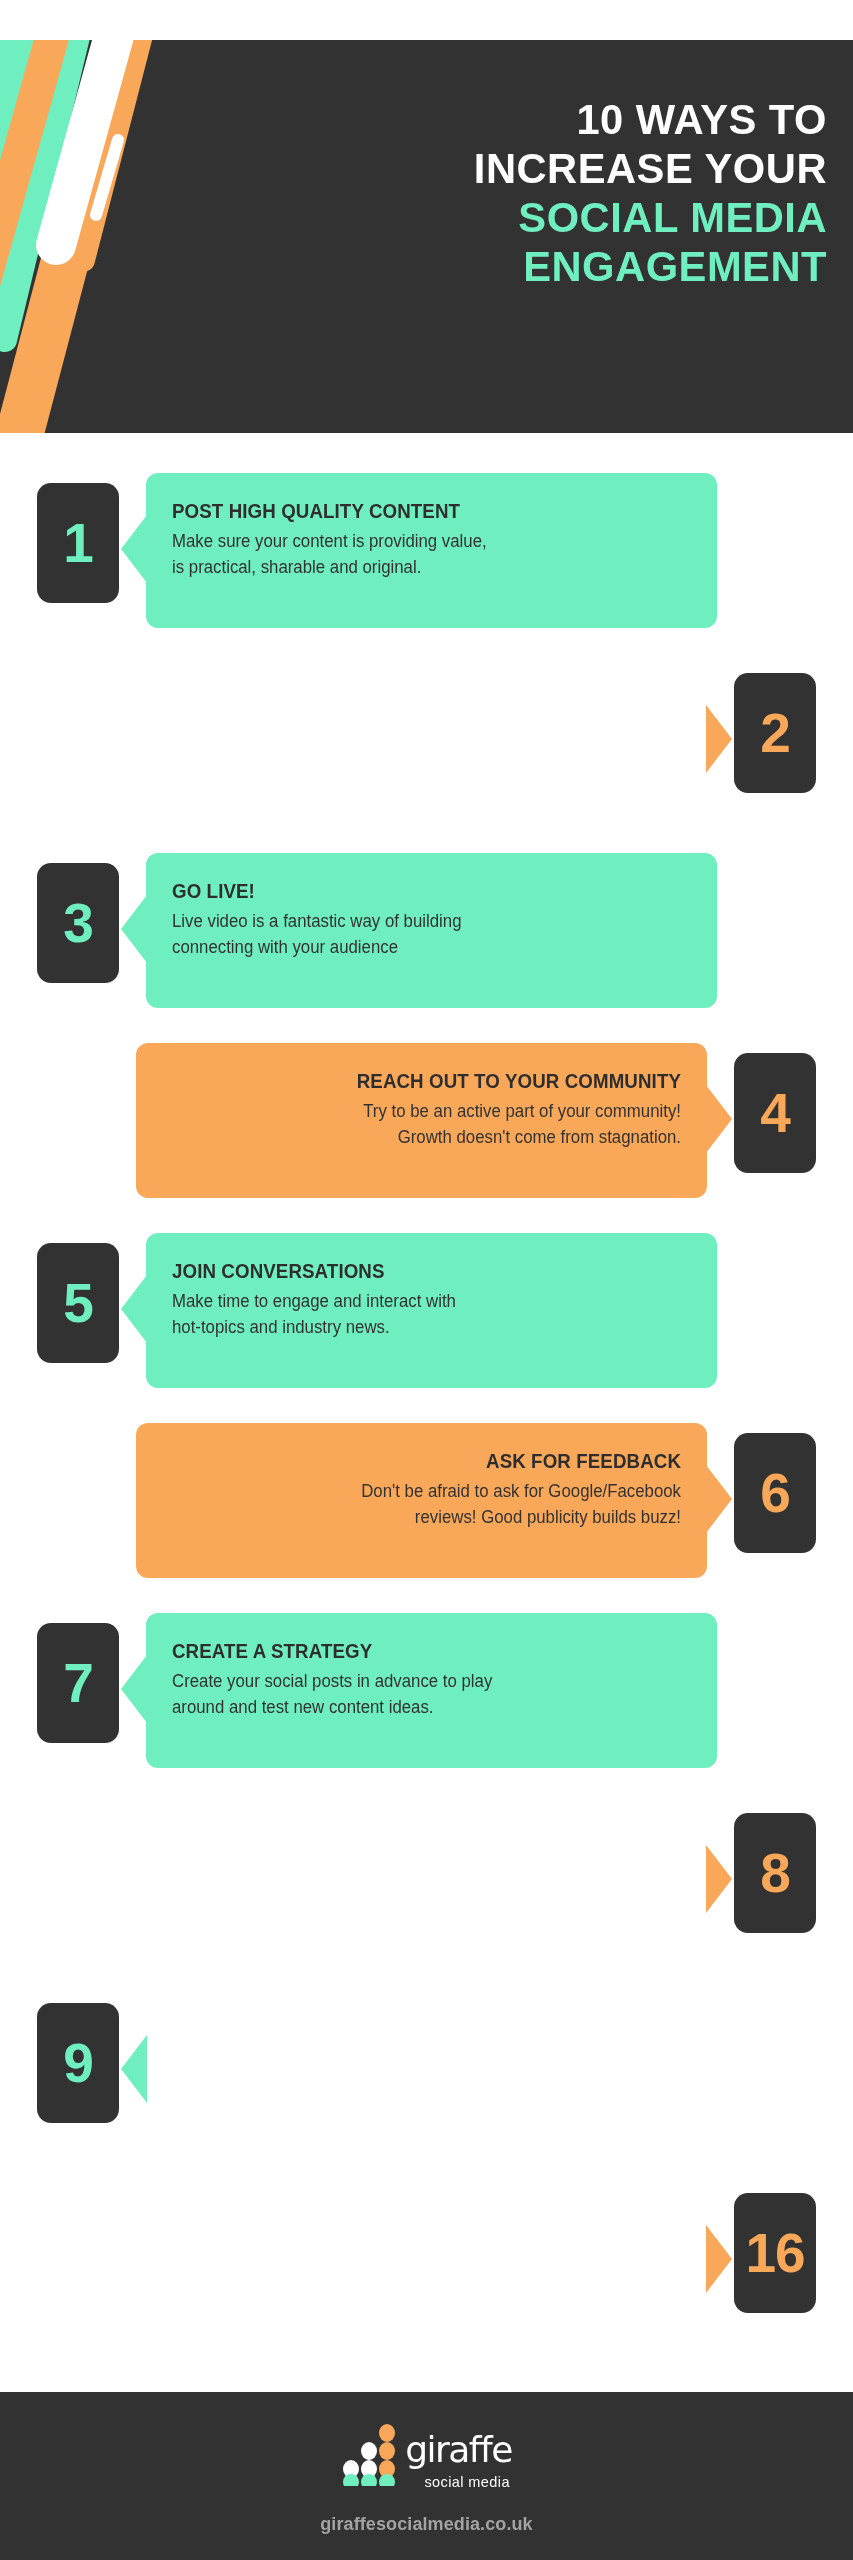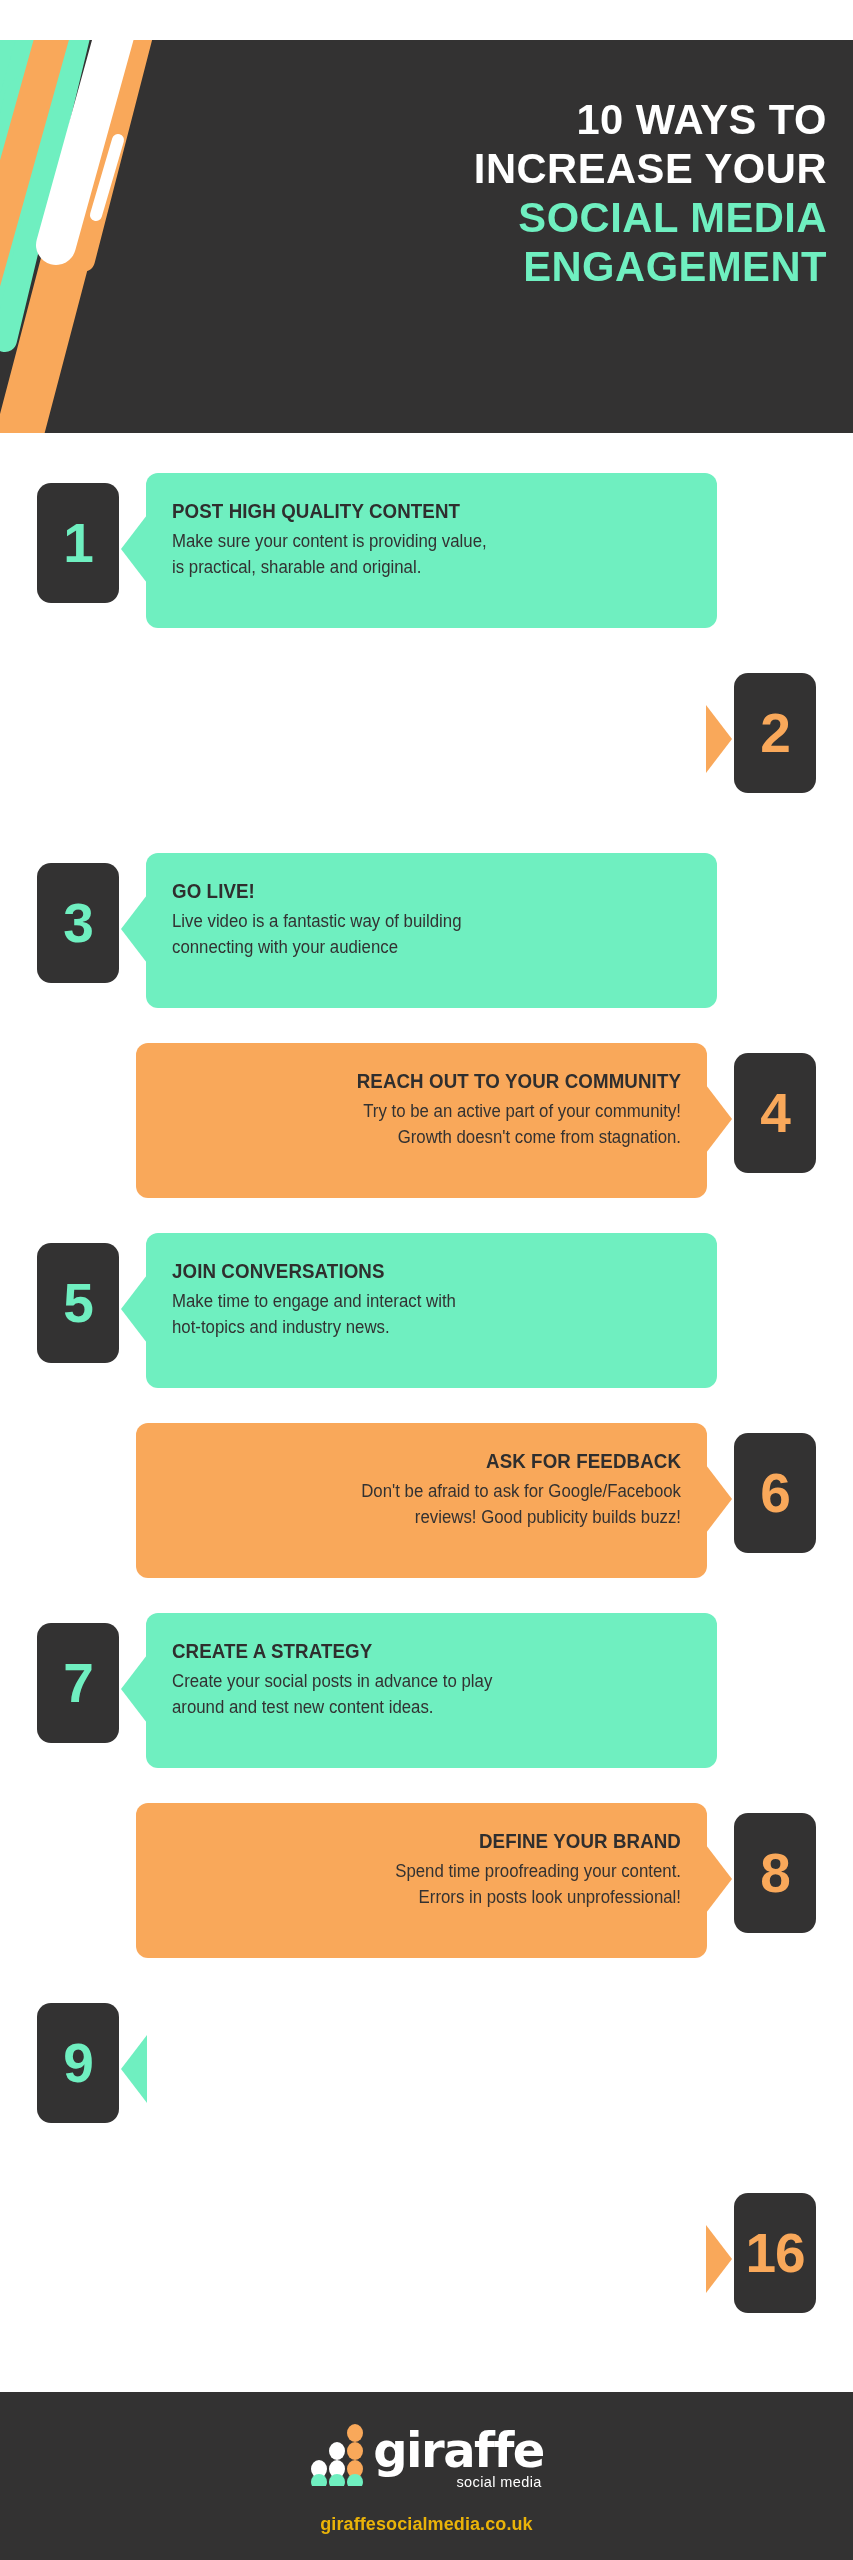--- a/index.html
+++ b/index.html
@@ -188,22 +188,22 @@
     margin-bottom: 4px;
   }
 
   .wordmark {
     display: flex;
     flex-direction: column;
     align-items: flex-start;
   }
   .wordmark .brand {
     font-family: "DejaVu Sans", sans-serif;
-    font-weight: bold;
-    font-size: 48px;
+    font-weight: normal;
+    font-size: 36px;
     line-height: 44px;
     color: #ffffff;
     letter-spacing: -1.5px;
   }
   .wordmark .tag {
     font-family: "Liberation Sans", sans-serif;
     font-size: 14.5px;
     line-height: 16px;
     color: #ffffff;
     letter-spacing: 0.4px;
@@ -211,21 +211,21 @@
     margin-top: 2px;
     margin-right: 2px;
   }
 
   .site {
     margin-top: 24px;
     font-family: "Liberation Sans", sans-serif;
     font-weight: bold;
     font-size: 18px;
     letter-spacing: 0.1px;
-    color: #eab308;
+    color: #a3a3a3;
   }
 </style>
 </head>
 <body>
 
 <div class="header">
 
   <div class="stripes">
     <svg width="330" height="393" viewBox="0 0 330 393" xmlns="http://www.w3.org/2000/svg">
       <g stroke-linecap="round" fill="none">
@@ -345,27 +345,20 @@
         <span>around and test new content ideas.</span>
       </div>
     </div>
   </div>
 
   <div class="row right">
     <div class="numbox">
       <span class="num">8</span>
     </div>
     <div class="notch"></div>
-    <div class="bubble">
-      <div class="b-title">DEFINE YOUR BRAND</div>
-      <div class="b-body">
-        <span>Spend time proofreading your content.</span>
-        <span>Errors in posts look unprofessional!</span>
-      </div>
-    </div>
   </div>
 
   <div class="row left">
     <div class="numbox">
       <span class="num">9</span>
     </div>
     <div class="notch"></div>
   </div>
 
   <div class="row right">

